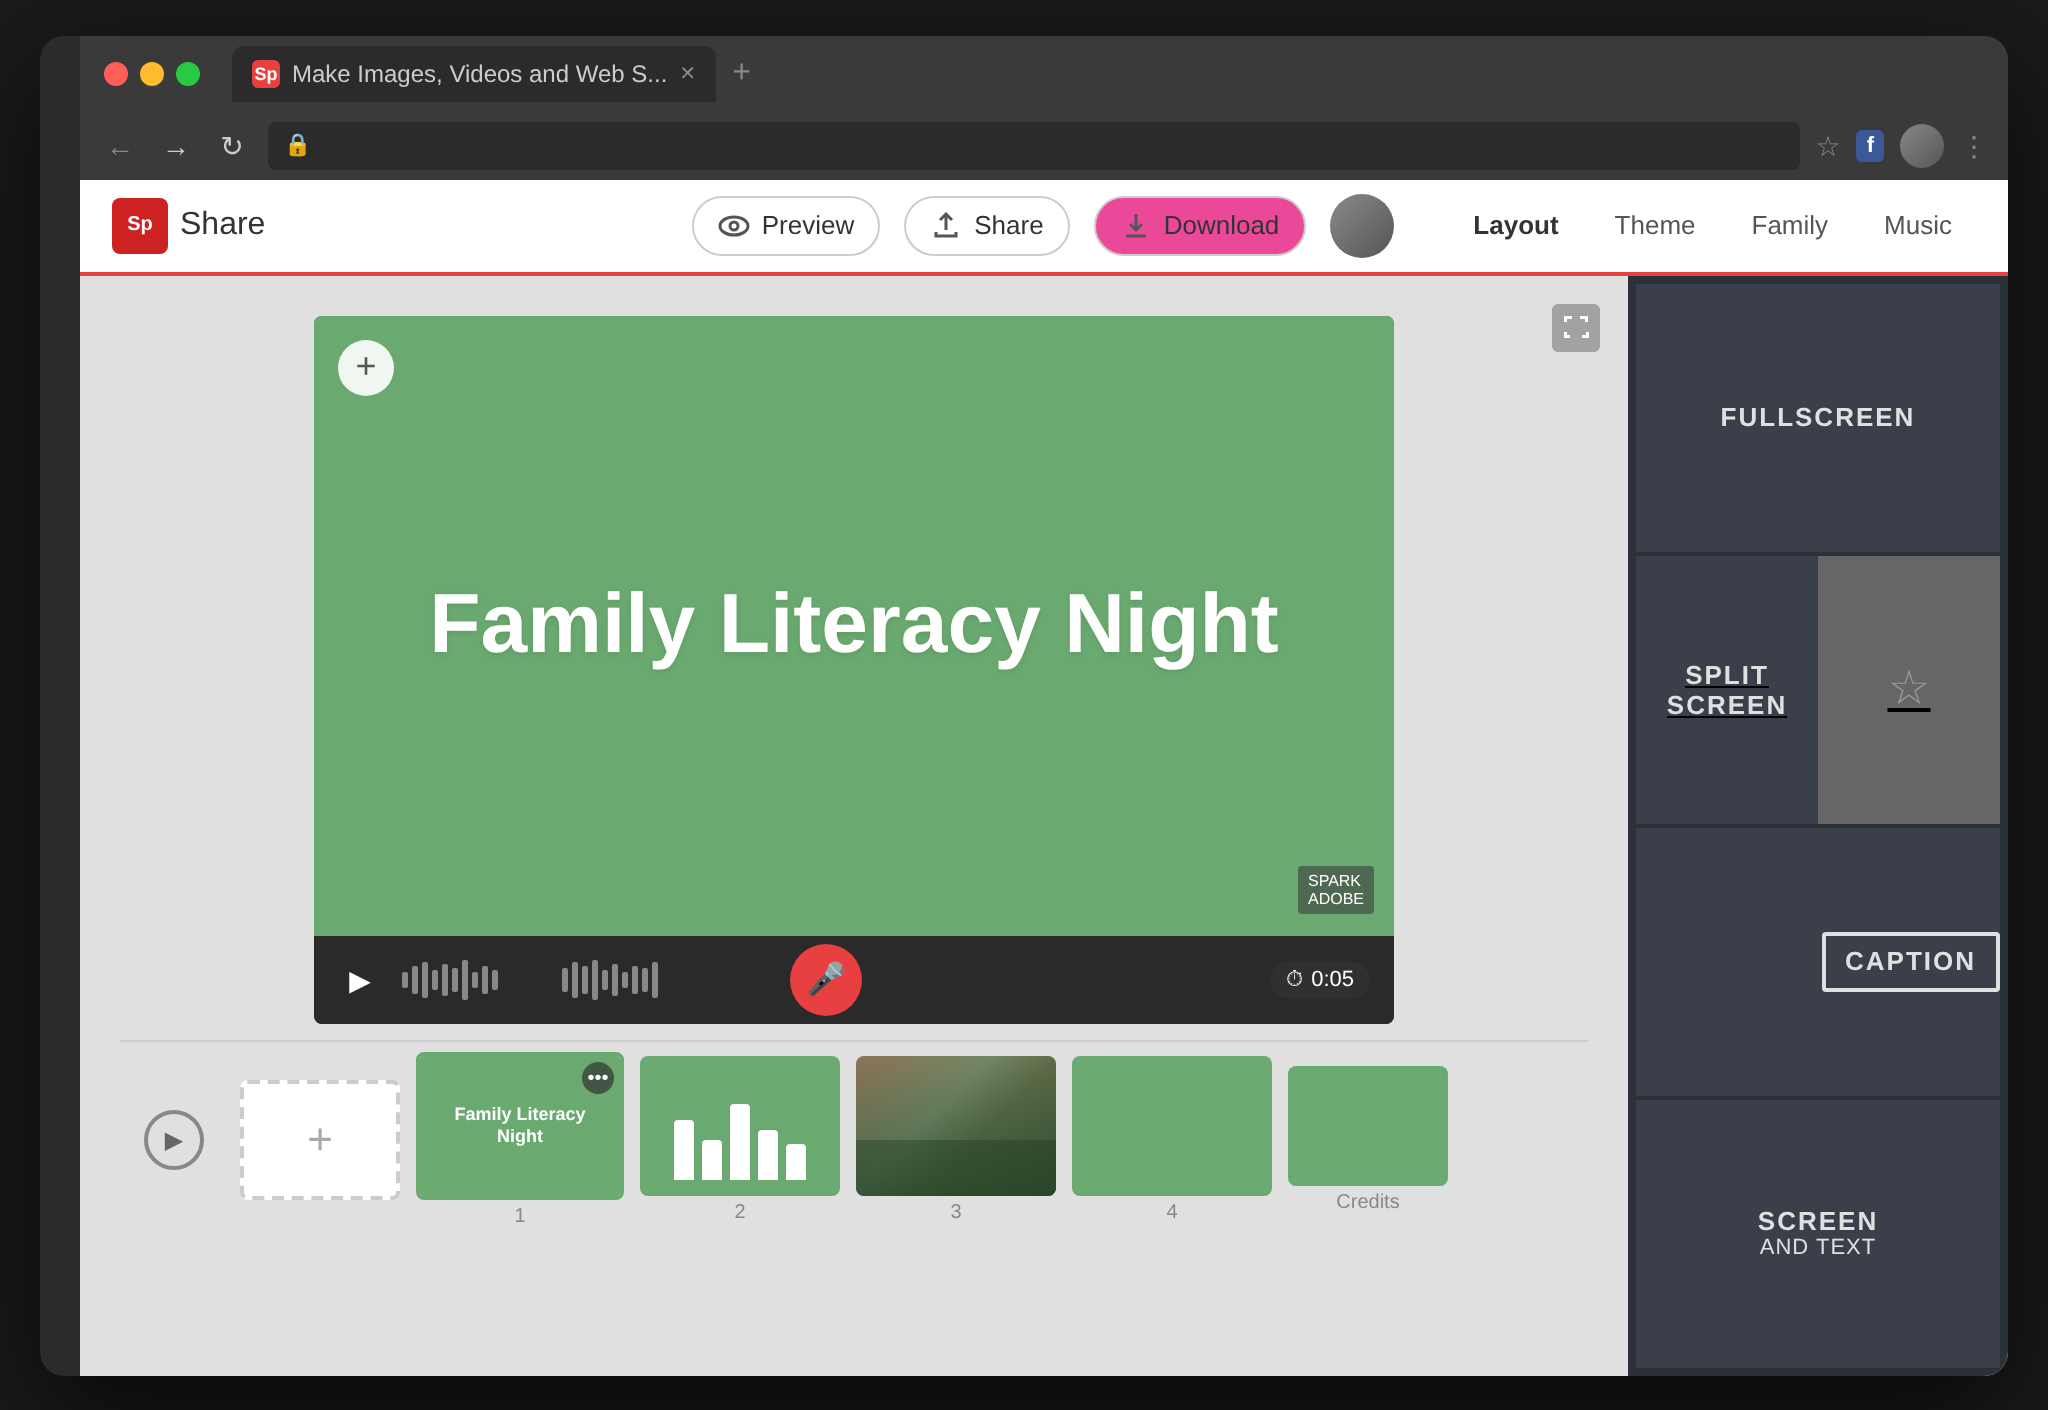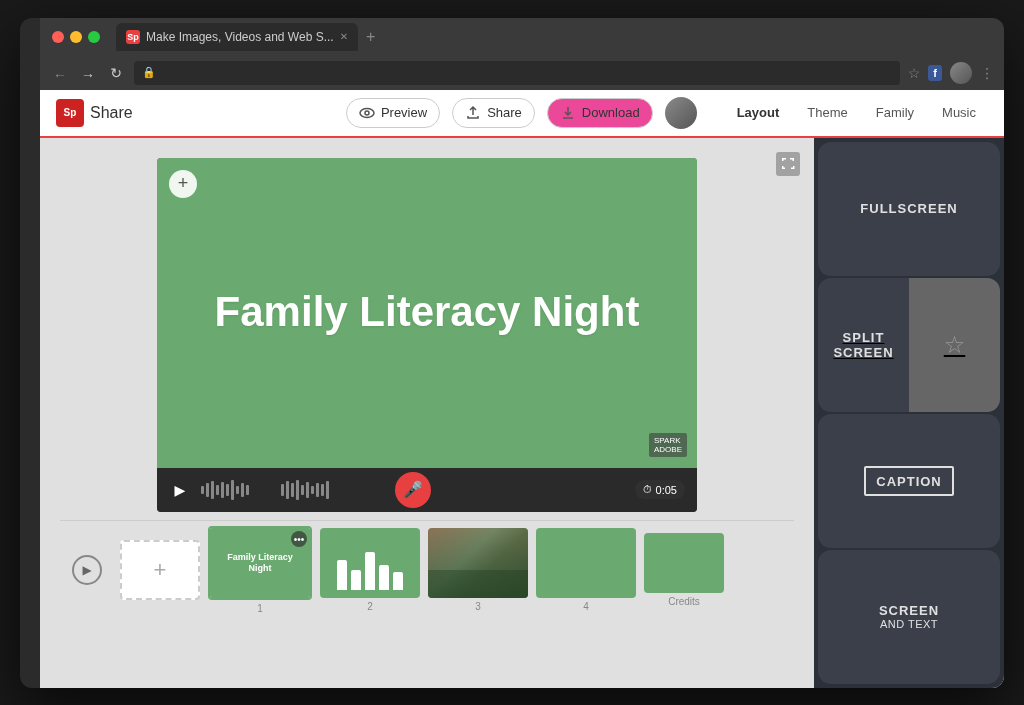--- a/index.html
+++ b/index.html
@@ -458,21 +458,21 @@
       width: 190px;
       background: #2c3038;
       display: flex;
       flex-direction: column;
       gap: 2px;
       padding: 4px;
       flex-shrink: 0;
     }
     .layout-option {
       background: #3a3f49;
-      border-radius: 13px;
+      border-radius: 0;
       cursor: pointer;
       flex: 1;
       display: flex;
       align-items: center;
       justify-content: center;
       position: relative;
       overflow: hidden;
     }
     .layout-label {
       color: #e0e0e0;
@@ -714,21 +714,21 @@
               SPLIT<br>SCREEN
             </div>
           </div>
           <div class="split-right-thumb">
             <span class="star-icon">☆</span>
           </div>
         </div>
       </div>
 
       <div class="layout-option">
-        <div style="display:flex;align-items:center;justify-content:center;width:100%;height:100%;">
+        <div style="display:flex;align-items:center;justify-content:flex-end;width:100%;height:100%;">
           <div class="caption-box">
             <span class="layout-label">CAPTION</span>
           </div>
         </div>
       </div>
 
       <div class="layout-option">
         <div style="text-align:center;">
           <div class="layout-label">SCREEN</div>
           <div class="layout-label layout-sublabel">AND TEXT</div>

